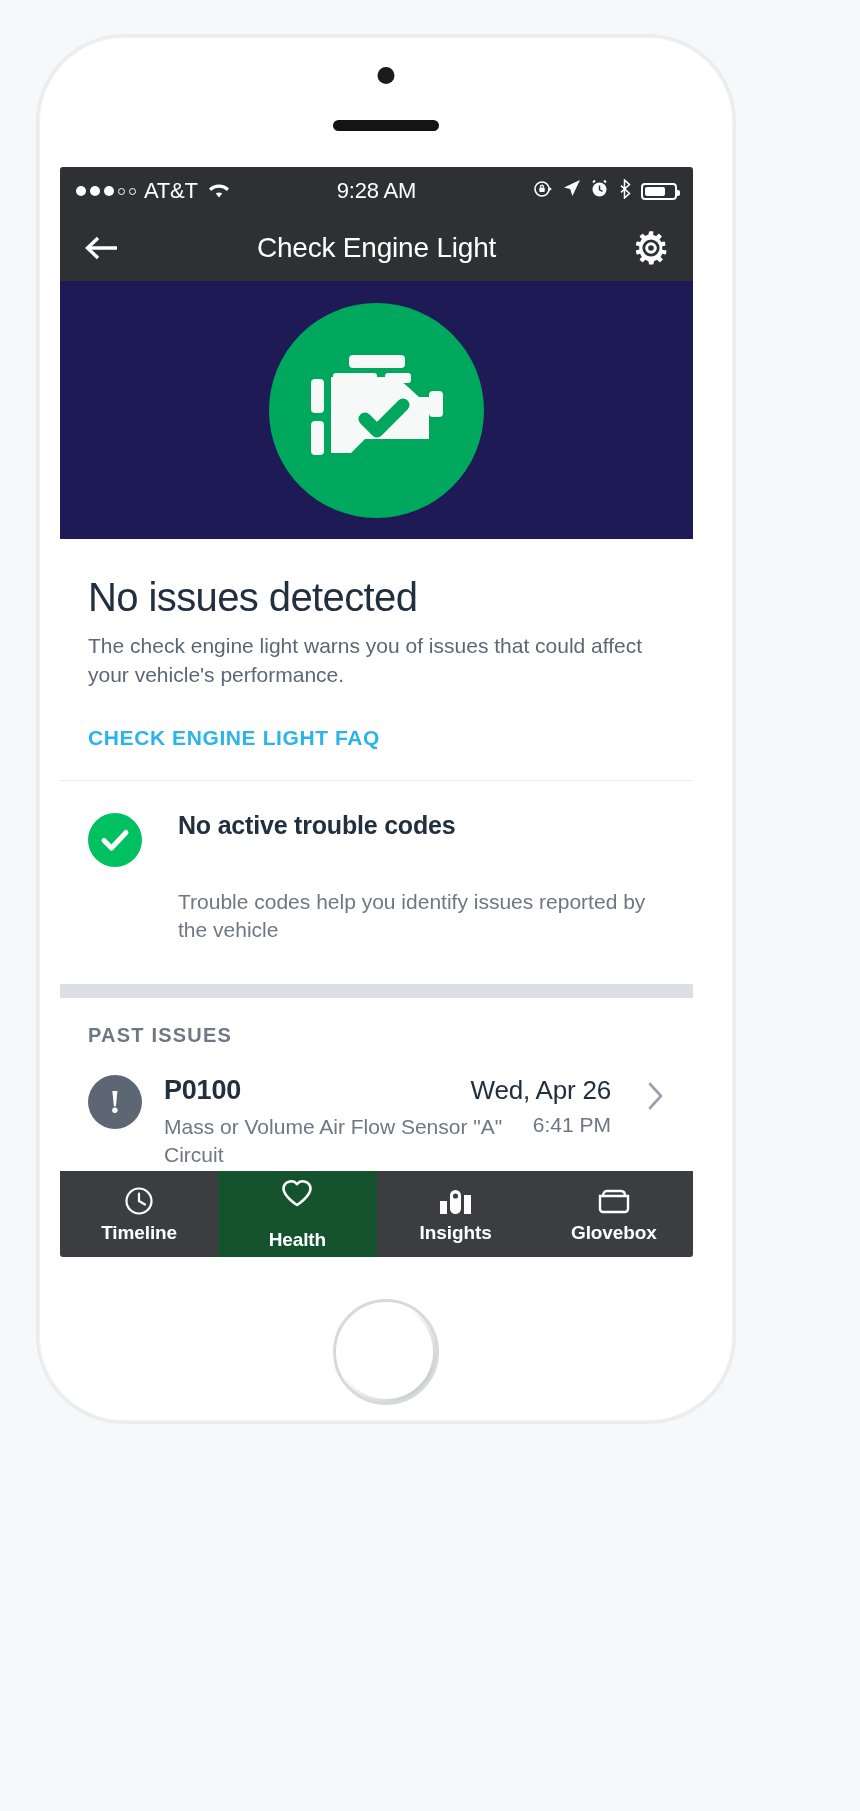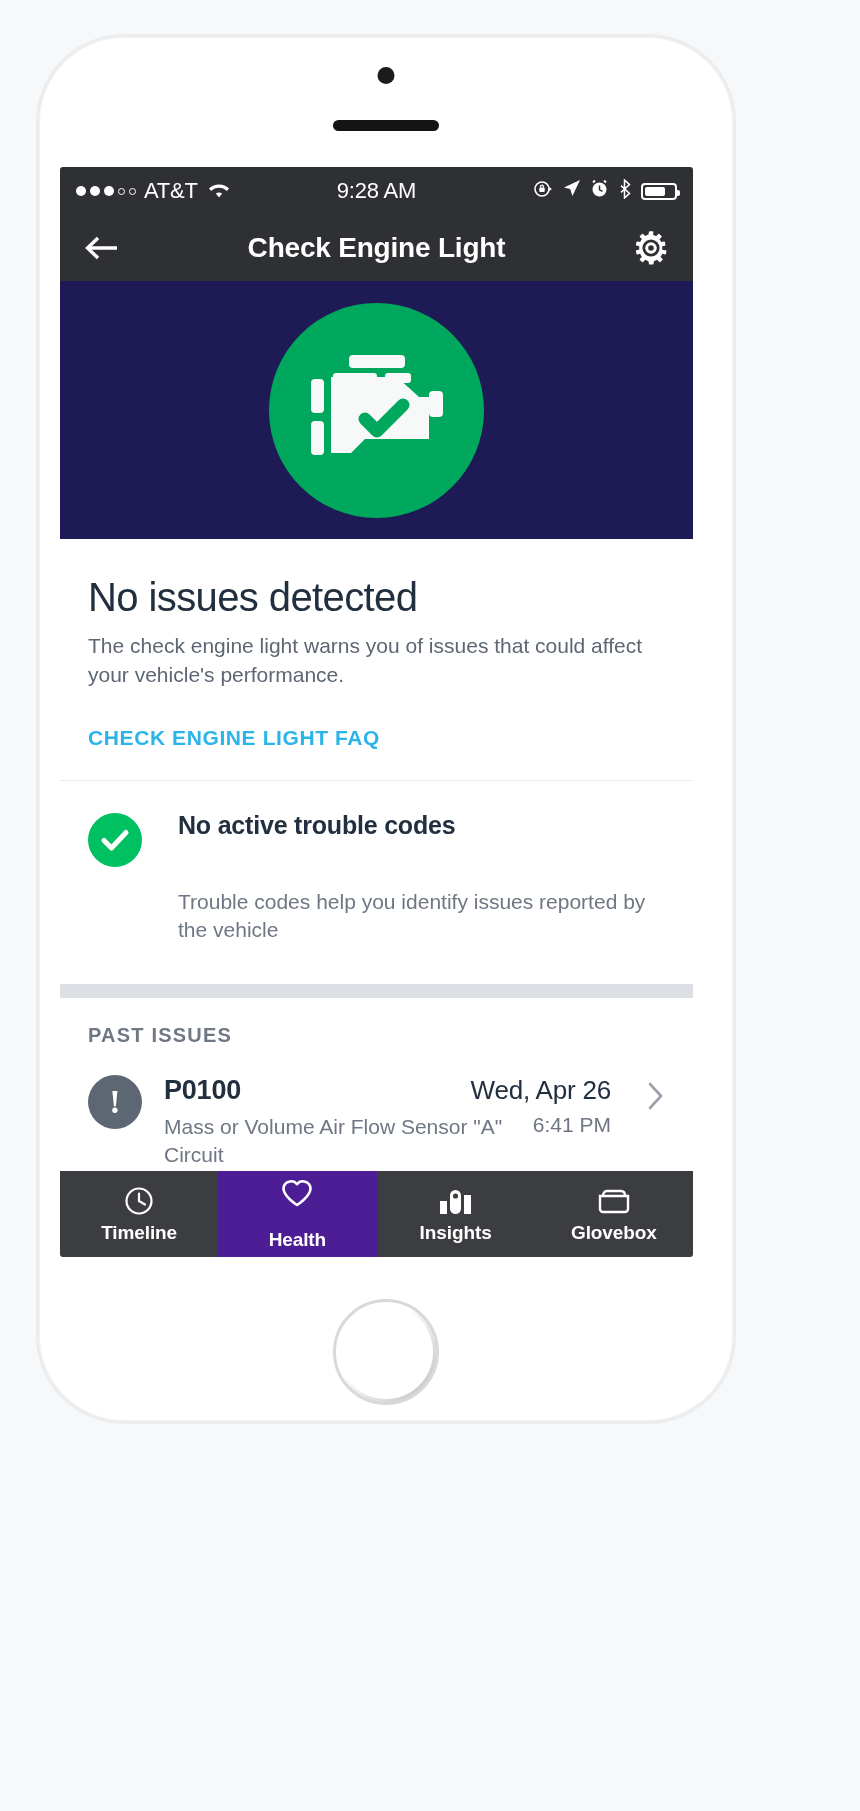--- a/index.html
+++ b/index.html
@@ -94,21 +94,21 @@
   
   #nav-bar {
     position: relative;
     height: 66px;
     background: #2f3034;
     display: flex; align-items: center;
     padding: 0 22px;
   }
   #nav-title {
     position: absolute; left: 0; right: 0; text-align: center;
-    color: #ffffff; font-size: 28px; letter-spacing: -0.2px; font-weight: bold;
+    color: #ffffff; font-size: 28px; letter-spacing: -0.2px;
   }
   #back-button, #settings-button {
     position: relative; z-index: 2; cursor: pointer;
     display: flex; align-items: center; justify-content: center;
     width: 40px; height: 40px;
   }
   #settings-button { margin-left: auto; }
 
   
   #hero {
@@ -206,21 +206,21 @@
     height: 86px;
     background: #3c3d41;
     display: flex;
   }
   .tab {
     flex: 1 1 0;
     display: flex; flex-direction: column;
     align-items: center; justify-content: center;
     gap: 5px; color: #ffffff; cursor: pointer; text-align: center;
   }
-  .tab.active { background: #4c1d95; gap: 20px; }
+  .tab.active { background: #14532d; gap: 20px; }
   .tab-label { font-size: 19px; font-weight: bold; letter-spacing: -0.1px; }
   .tab-icon { height: 32px; display: flex; align-items: center; }
 </style>
 </head>
 <body>
 
 <div id="phone-frame">
   <div id="speaker-dot"></div>
   <div id="earpiece"></div>
 

